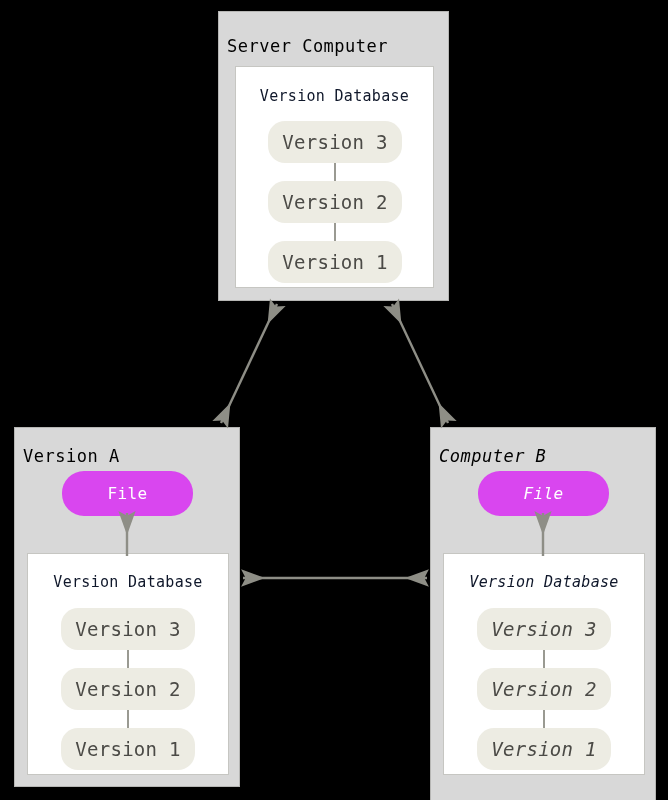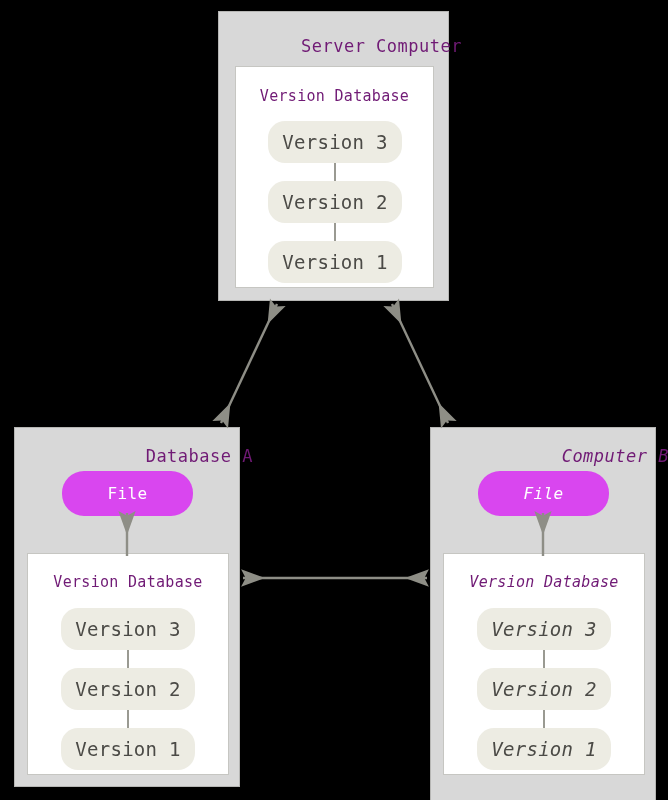--- a/index.html
+++ b/index.html
@@ -26,42 +26,42 @@
 
   
   .computer-box {
     position: absolute;
     background: #d8d8d8;
     border: 1px solid #b6b6b4;
     box-sizing: border-box;
   }
   .computer-title {
     position: absolute;
-    left: 14px;
+    left: 8px;
     width: 100%;
-    text-align: right;
-    color: #701a75;
+    text-align: left;
+    color: #000000;
     font-size: 17px;
     letter-spacing: 0.5px;
     white-space: nowrap;
   }
 
   
   .db-panel {
     position: absolute;
     background: #ffffff;
     border: 1px solid #c6c6c2;
     box-sizing: border-box;
   }
   .db-title {
     position: absolute;
     left: 0;
     width: 100%;
     text-align: center;
-    color: #701a75;
+    color: #0f172a;
     font-size: 15px;
     letter-spacing: 0.3px;
     white-space: nowrap;
   }
 
   
   .version-pill {
     position: absolute;
     background: #edece3;
     border-radius: 17px;
@@ -118,21 +118,21 @@
       <div class="pill-connector" style="left:98px; top:96px; height:18px;"></div>
       <div class="pill-connector" style="left:98px; top:156px; height:18px;"></div>
 
       <div class="version-pill" style="left:32px; top:54px; width:134px; height:42px;">Version 3</div>
       <div class="version-pill" style="left:32px; top:114px; width:134px; height:42px;">Version 2</div>
       <div class="version-pill" style="left:32px; top:174px; width:134px; height:42px;">Version 1</div>
     </div>
   </div>
 
   <div class="computer-box" style="left:14px; top:427px; width:226px; height:360px;">
-    <div class="computer-title" style="top:18px;">Database A</div>
+    <div class="computer-title" style="top:18px;">Version A</div>
 
     <div class="file-pill" style="left:47px; top:43px; width:131px; height:45px;">File</div>
 
     <div class="db-panel" style="left:12px; top:125px; width:202px; height:222px;">
       <div class="db-title" style="top:19px;">Version Database</div>
 
       <div class="pill-connector" style="left:99px; top:96px; height:18px;"></div>
       <div class="pill-connector" style="left:99px; top:156px; height:18px;"></div>
 
       <div class="version-pill" style="left:33px; top:54px; width:134px; height:42px;">Version 3</div>

